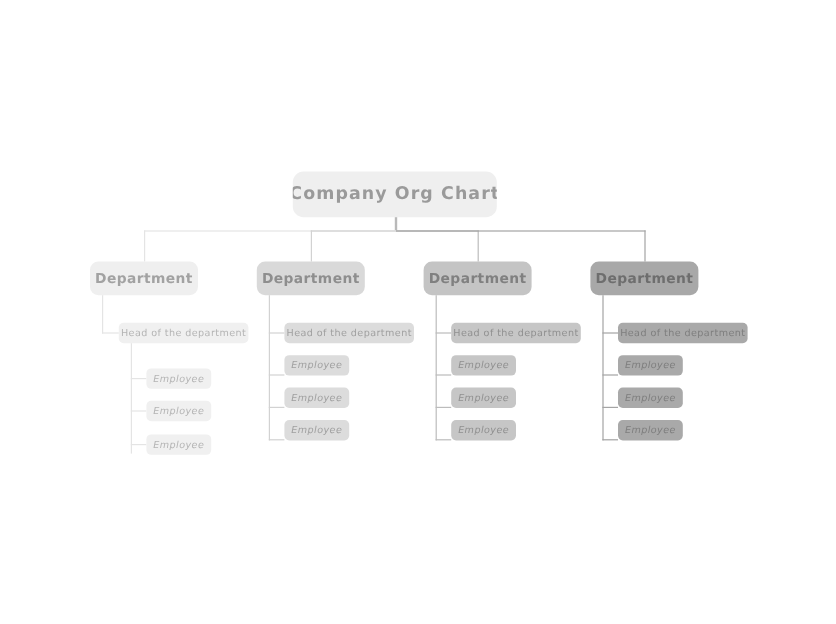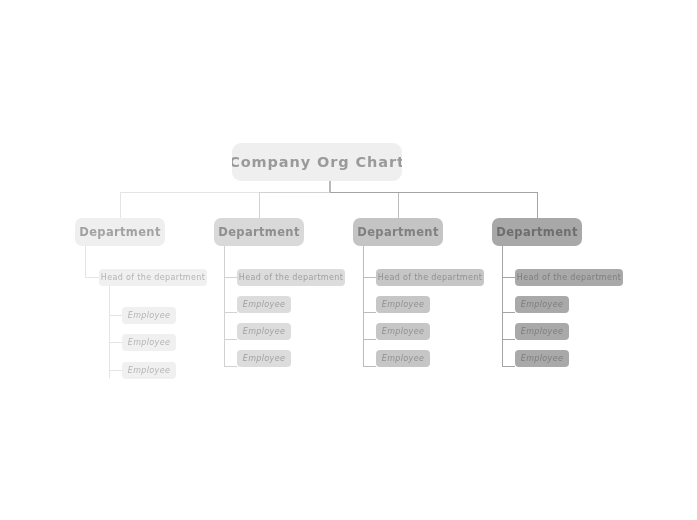--- a/index.html
+++ b/index.html
@@ -89,21 +89,21 @@
   .tone-4 .node-emp  { background: #a9a9a9; color: #7e7e7e; }
   .tone-4 .conn      { background: #a4a4a4; }
 
   .branch { position: absolute; left: 0; top: 0; width: 697px; height: 520px; }
 </style>
 </head>
 <body>
 
 <div id="chart-canvas">
 
-  <div class="node node-root" style="left:232px; top:143px; width:170px; height:38px;">
+  <div class="node node-root" style="left:244px; top:143px; width:170px; height:38px;">
     <span>Company Org Chart</span>
   </div>
 
   <div class="conn v" style="left:329px; top:181px; width:2px; height:11px; background:#b9b9b9;"></div>
 
   <div class="branch tone-1">
 
     <div class="conn h" style="left:120px; top:192px; width:210px; height:1px;"></div>
 
     <div class="conn v" style="left:120px; top:192px; width:1px; height:26px;"></div>

